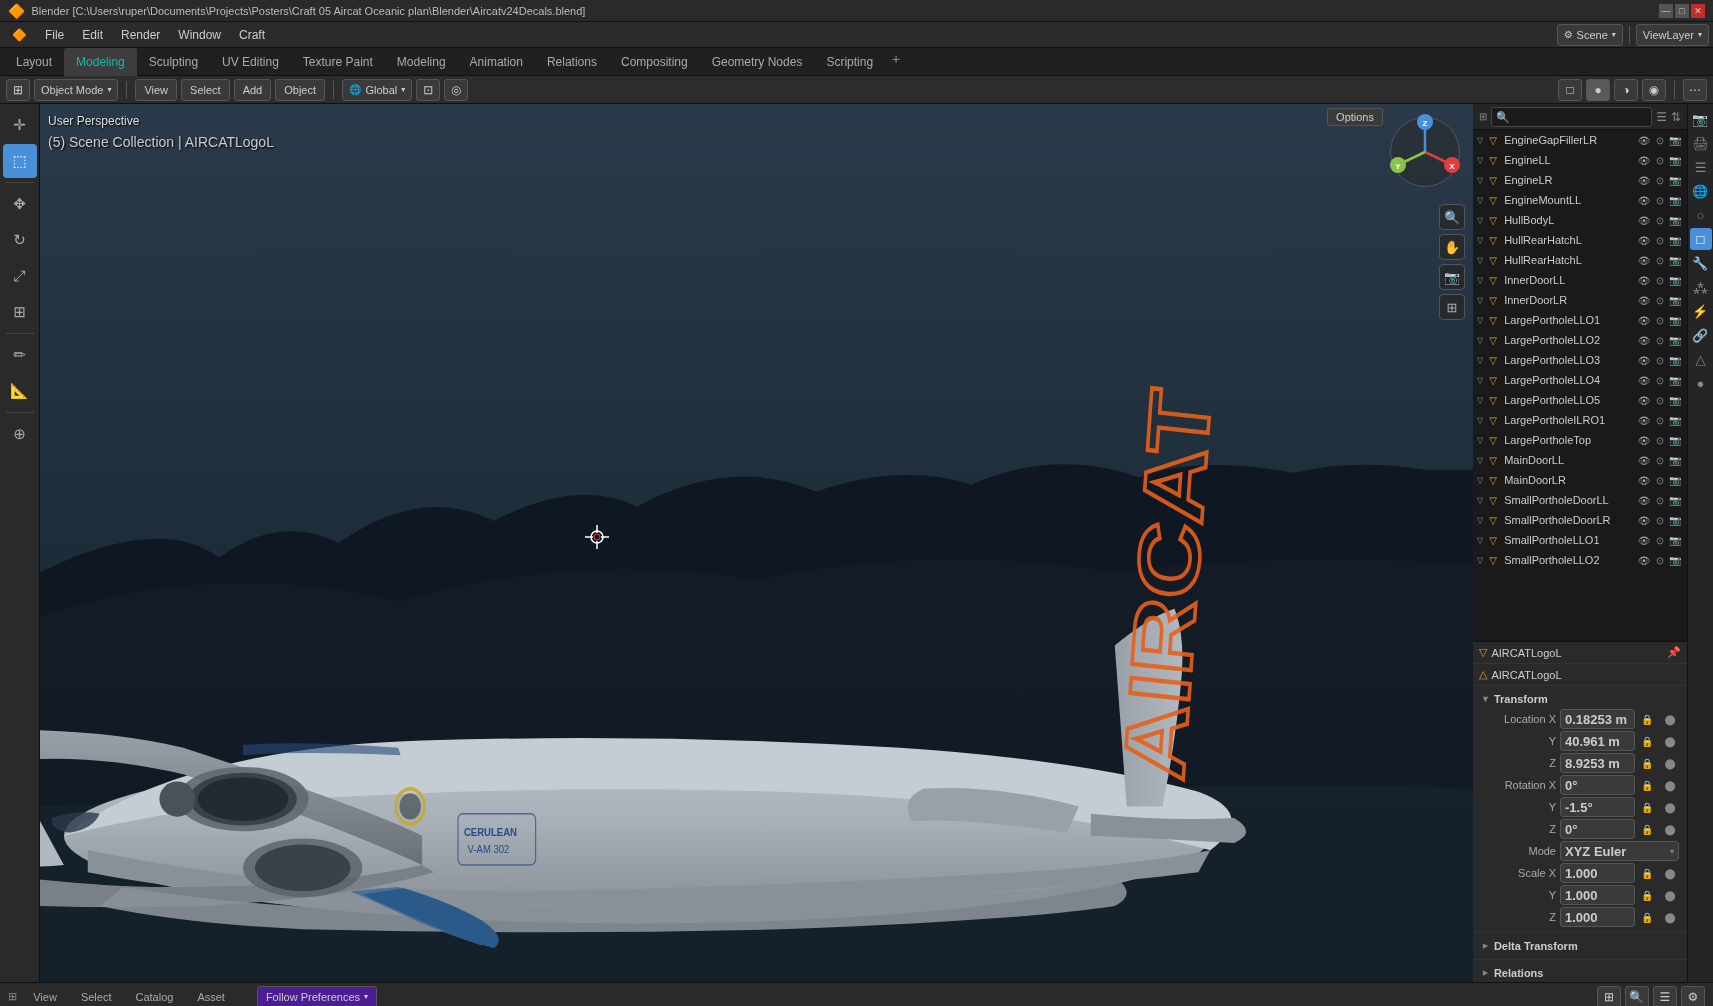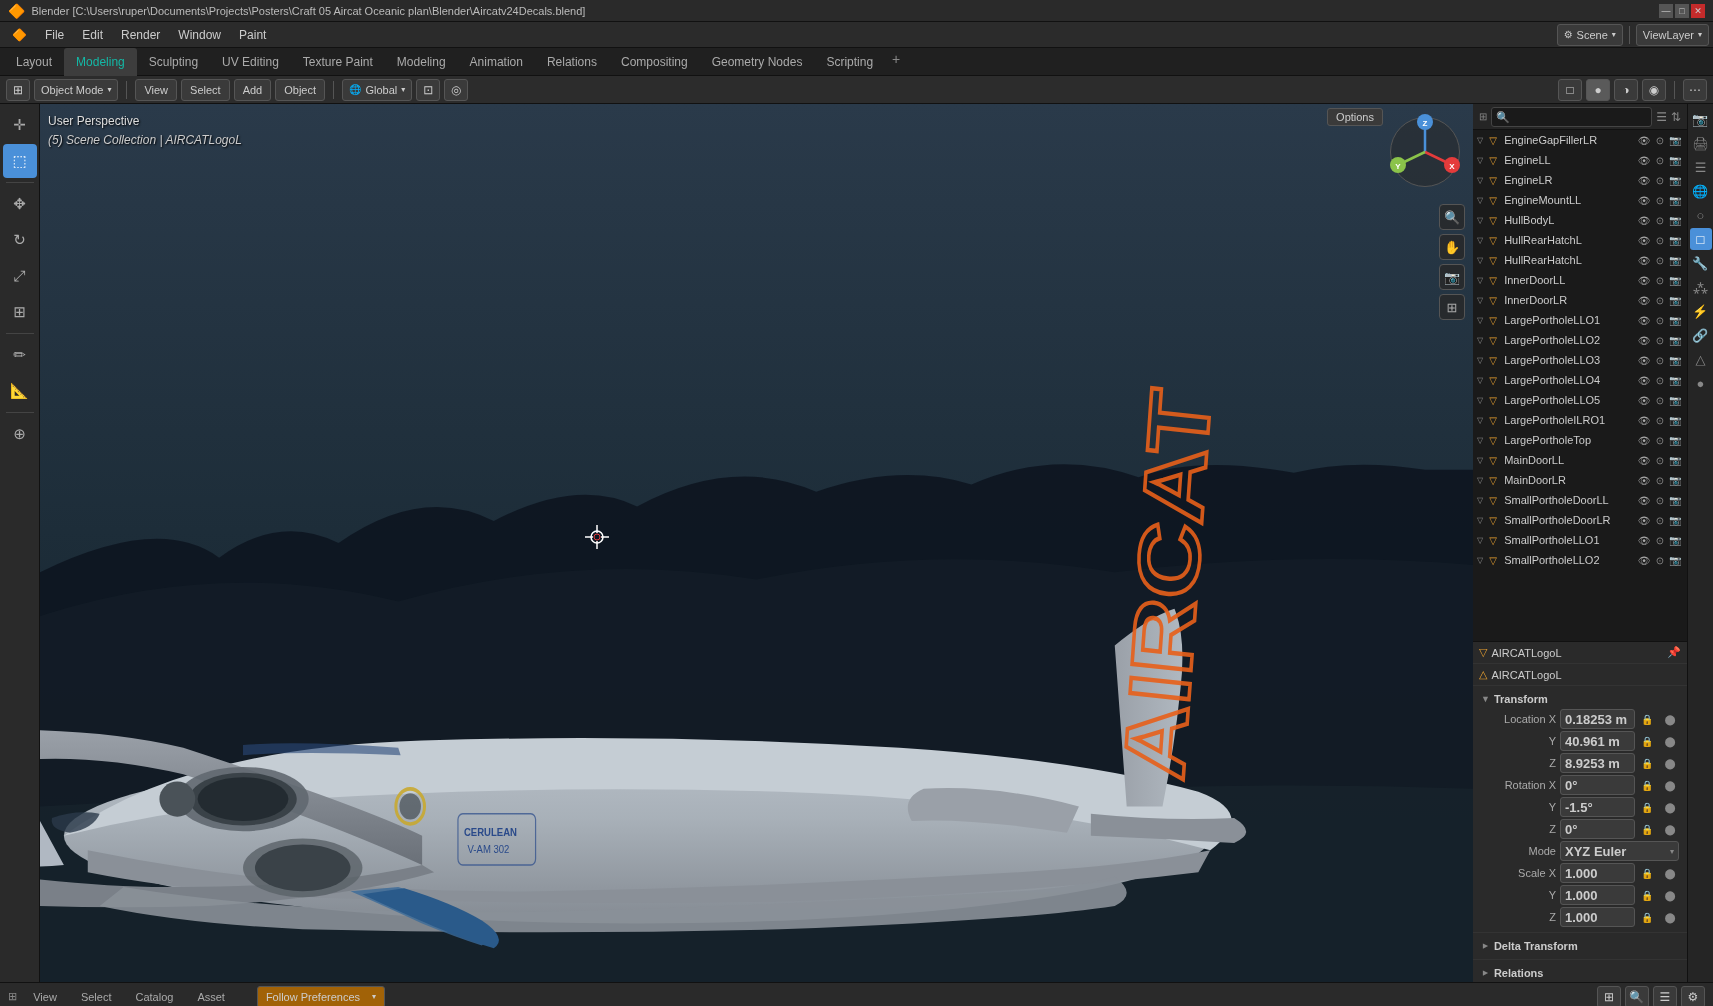--- a/index.html
+++ b/index.html
@@ -431,21 +431,21 @@
     <button class="win-btn" style="background:#c42b2b;">✕</button>
   </div>
 </div>
 
 <div id="menu-bar">
   <span class="menu-item">🔶</span>
   <span class="menu-item">File</span>
   <span class="menu-item">Edit</span>
   <span class="menu-item">Render</span>
   <span class="menu-item">Window</span>
-  <span class="menu-item">Paint</span>
+  <span class="menu-item">Craft</span>
   <div style="flex:1"></div>
 
   <div style="display:flex;align-items:center;gap:6px;">
     <div class="toolbar-dropdown">
       <span style="font-size:10px;">⚙</span>
       <span>Scene</span>
       <span style="font-size:8px;">▾</span>
     </div>
     <div style="width:1px;height:18px;background:#555;"></div>
     <div class="toolbar-dropdown">
@@ -596,21 +596,21 @@
           <path d="M150,355 Q300,375 500,372 Q700,368 900,358 Q950,355 980,348 Q1000,360 980,368 Q900,378 700,384 Q500,388 300,384 Q200,380 130,368 Z" fill="#8a9098" opacity="0.9"></path>
 
           <path d="M340,358 Q360,365 400,380 Q430,390 450,395 Q460,390 440,375 Q420,365 380,355 Z" fill="#3a6a9a" opacity="0.8"></path>
           <path d="M350,360 Q370,368 410,382 Q440,392 460,397 Q472,390 450,378 Q425,366 385,356 Z" fill="#2a5a8a"></path>
         </g>
       </svg>
     </div>
 
     <div id="viewport-info">
       <div style="font-size:12px;color:#ddd;text-shadow:1px 1px 2px #000;">User Perspective</div>
-      <div style="font-size:12px;color:#ccc;text-shadow:1px 1px 2px #000;font-style:italic;">(5) Scene Collection | AIRCATLogoL</div>
+      <div style="font-size:14px;color:#ccc;text-shadow:1px 1px 2px #000;">(5) Scene Collection | AIRCATLogoL</div>
     </div>
 
     <div style="position:absolute;top:4px;right:90px;background:#3a3a3a;border:1px solid #555;border-radius:3px;padding:2px 8px;font-size:11px;color:#ccc;cursor:pointer;">Options</div>
 
     <div id="gizmo">
       <div class="gizmo-circle"></div>
       <svg width="80" height="80" style="position:absolute;top:0;left:0;">
 
         <line x1="40" y1="40" x2="40" y2="12" stroke="#4a90d9" stroke-width="2.5"></line>
         <circle cx="40" cy="10" r="8" fill="#4a90d9"></circle>
@@ -1030,21 +1030,21 @@
   <div id="bottom-header">
     <div style="display:flex;align-items:center;gap:4px;">
       <span style="font-size:11px;color:#888;">⊞</span>
     </div>
     <span class="bottom-tab">View</span>
     <span class="bottom-tab">Select</span>
     <span class="bottom-tab">Catalog</span>
     <span class="bottom-tab">Asset</span>
 
     <div style="display:flex;align-items:center;gap:4px;margin-left:16px;">
-      <div style="height:22px;padding:0 8px;background:#a16207;border:1px solid #555;border-radius:3px;display:flex;align-items:center;gap:12px;cursor:pointer;font-size:11px;color:#ccc;">
+      <div style="height:22px;padding:0 8px;background:#4c1d95;border:1px solid #555;border-radius:3px;display:flex;align-items:center;gap:4px;cursor:pointer;font-size:11px;color:#ccc;">
         <span>Follow Preferences</span>
         <span style="font-size:8px;">▾</span>
       </div>
     </div>
 
     <div class="bottom-search">
       <div class="toolbar-icon-btn">⊞</div>
       <div class="toolbar-icon-btn">🔍</div>
       <div class="toolbar-icon-btn">☰</div>
       <div class="toolbar-icon-btn">⚙</div>

